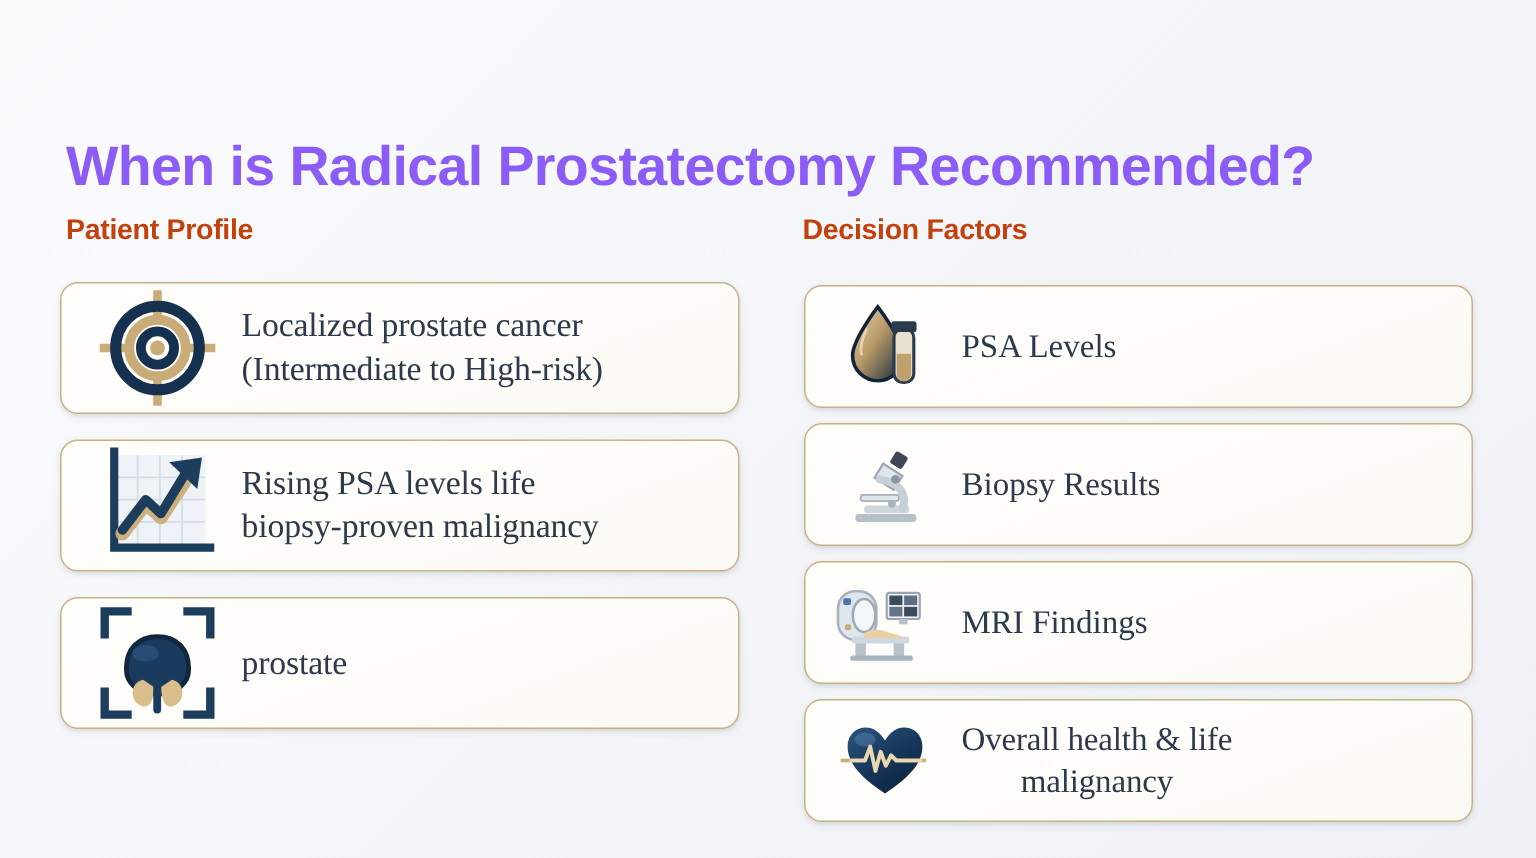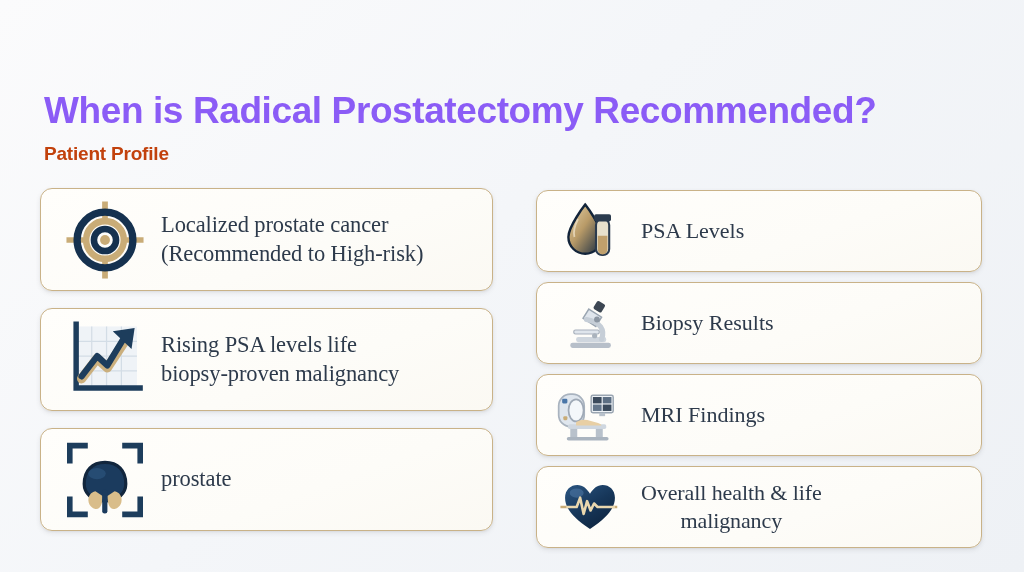--- a/index.html
+++ b/index.html
@@ -47,21 +47,21 @@
   .card{
     position:relative;
     display:flex;
     align-items:center;
     background:linear-gradient(160deg,#fffefb 0%,#fdfcf8 60%,#fbf9f3 100%);
     border:1.6px solid #c9b288;
     border-radius:12px;
     box-shadow:0 2px 5px rgba(60,60,70,.10), 0 1px 2px rgba(60,60,70,.06);
     overflow:hidden;
   }
-  #col-left  .card{ height:103px; margin-bottom:17px; padding:0 14px 0 22px; }
+  #col-left  .card{ height:88px; margin-bottom:17px; padding:0 14px 0 22px; }
   #col-right .card{ height:82px;  margin-bottom:10px; padding:0 14px 0 18px; }
 
   .icon-wrap{
     flex:0 0 auto;
     display:flex; align-items:center; justify-content:center;
   }
   #col-left  .icon-wrap{ width:84px; height:84px; }
   #col-right .icon-wrap{ width:70px; height:62px; }
 
   .card-label{
@@ -76,41 +76,42 @@
 </style>
 </head>
 <body>
 
 <div id="infographic">
 
   <div class="title">When is Radical Prostatectomy Recommended?</div>
 
   <div class="col-head" id="head-left">Patient Profile</div>
 
+  <div class="col-head" id="head-right">Decision Factors</div>
 
   <div class="column" id="col-left">
 
     <div class="card">
       <div class="icon-wrap">
         <svg width="82" height="82" viewBox="0 0 100 100">
           <g stroke="#c9ac77" stroke-width="7" stroke-linecap="butt">
             <line x1="50" y1="3" x2="50" y2="24"></line>
             <line x1="50" y1="76" x2="50" y2="97"></line>
             <line x1="3" y1="50" x2="24" y2="50"></line>
             <line x1="76" y1="50" x2="97" y2="50"></line>
           </g>
           <circle cx="50" cy="50" r="34" fill="none" stroke="#15314f" stroke-width="9"></circle>
           <circle cx="50" cy="50" r="23" fill="none" stroke="#c9ac77" stroke-width="8"></circle>
           <circle cx="50" cy="50" r="13.5" fill="none" stroke="#15314f" stroke-width="8"></circle>
           <circle cx="50" cy="50" r="6" fill="#c9ac77"></circle>
         </svg>
       </div>
       <div class="card-label tight">
         <div>Localized prostate cancer</div>
-        <div>(Recommended to High-risk)</div>
+        <div>(Intermediate to High-risk)</div>
       </div>
     </div>
 
     <div class="card">
       <div class="icon-wrap">
         <svg width="80" height="78" viewBox="0 0 100 100">
           <rect x="13" y="7" width="78" height="76" fill="#eff3f7"></rect>
           <g stroke="#d3dde6" stroke-width="1.6">
             <line x1="33" y1="7" x2="33" y2="83"></line>
             <line x1="52" y1="7" x2="52" y2="83"></line>

